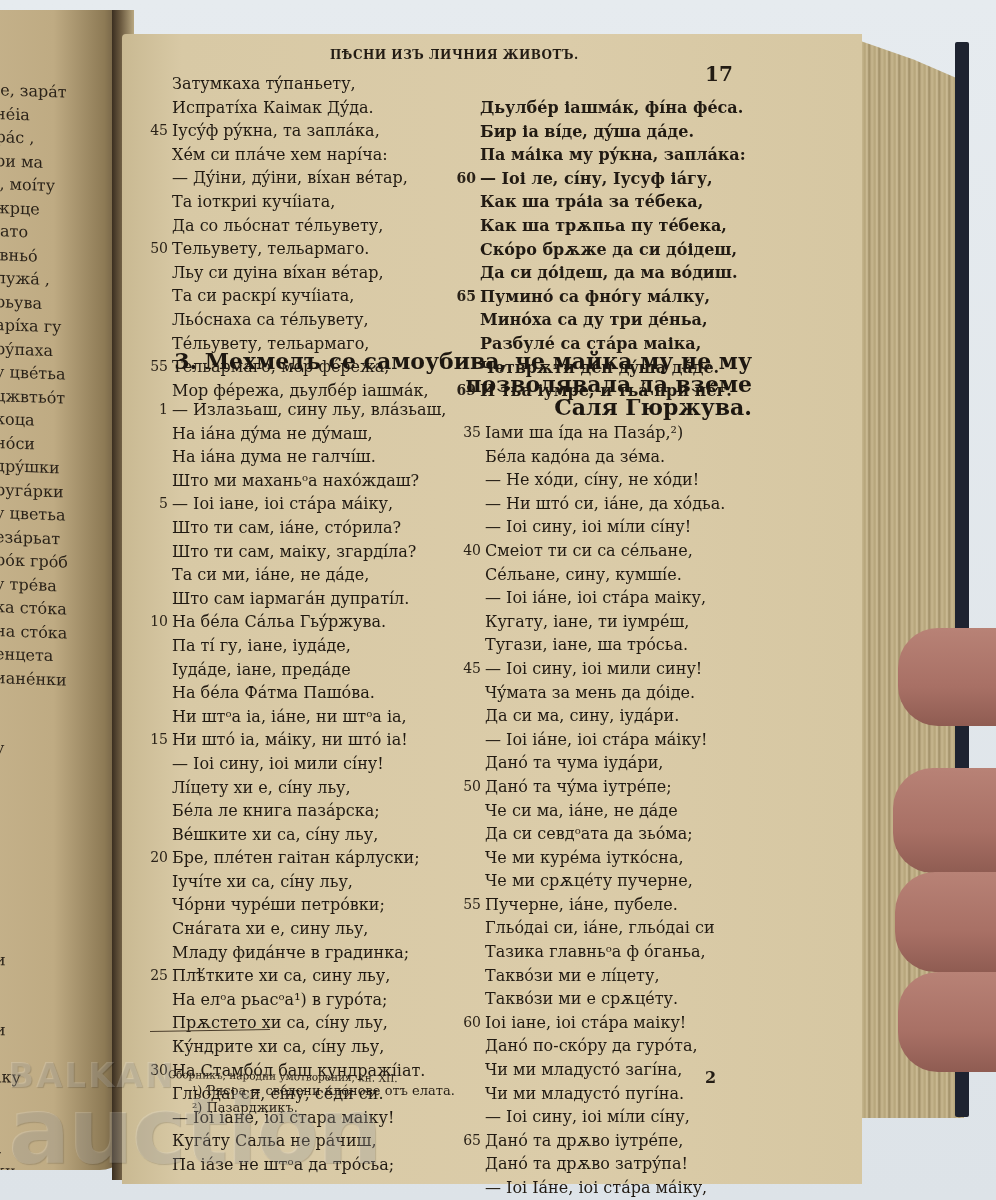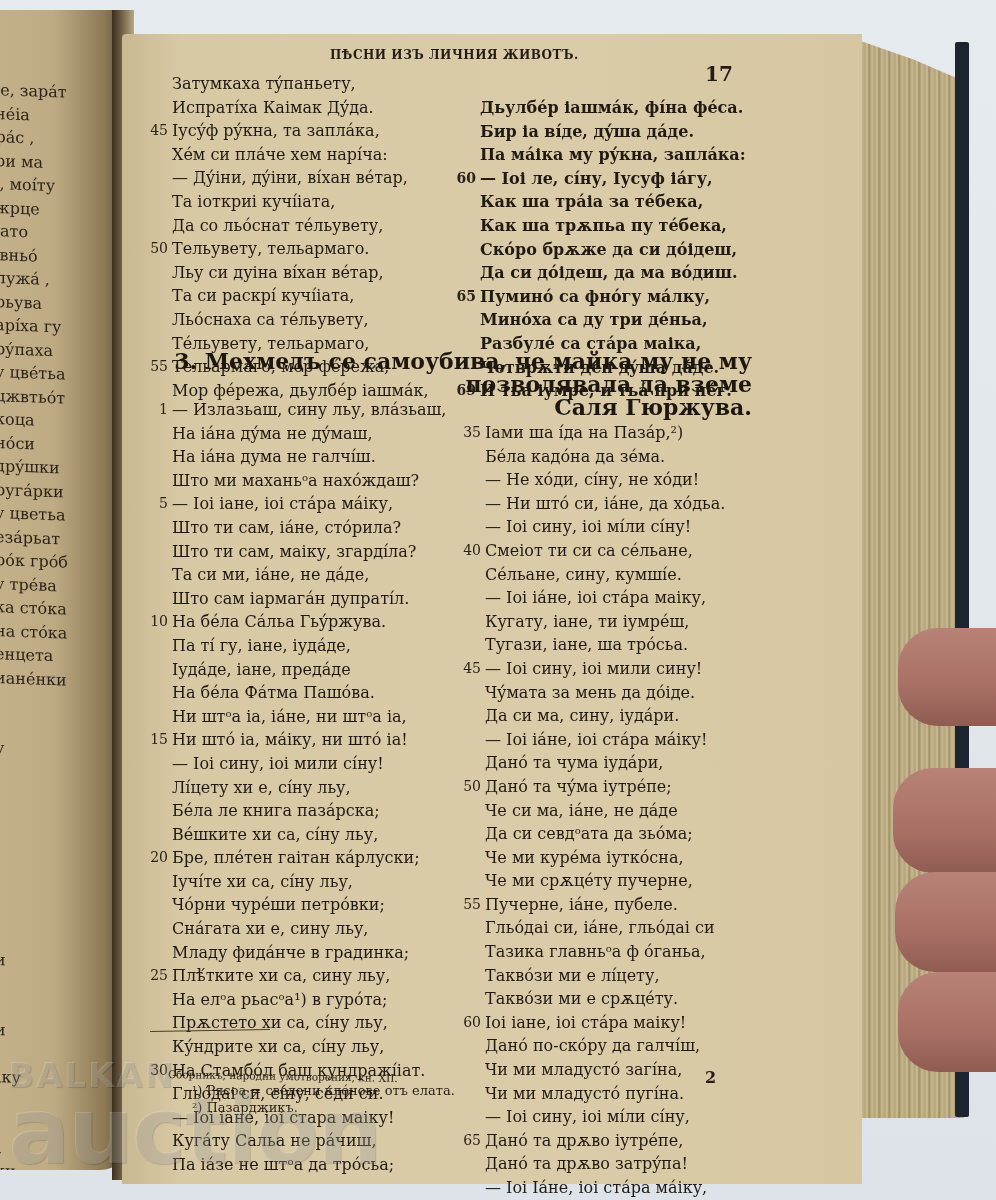--- a/index.html
+++ b/index.html
@@ -254,21 +254,21 @@
       <div class="line"><span class="ln"></span><span>Че си ма, іáне, не дáде</span></div>
       <div class="line"><span class="ln"></span><span>Да си севдᵒата да зьóма;</span></div>
       <div class="line"><span class="ln"></span><span>Че ми курéма іуткóсна,</span></div>
       <div class="line"><span class="ln"></span><span>Че ми срѫцéту пучерне,</span></div>
       <div class="line"><span class="ln">55</span><span>Пучерне, іáне, пубеле.</span></div>
       <div class="line"><span class="ln"></span><span>Гльóдаі си, іáне, гльóдаі си</span></div>
       <div class="line"><span class="ln"></span><span>Тазика главньᵒа ф óганьа,</span></div>
       <div class="line"><span class="ln"></span><span>Таквóзи ми е лíцету,</span></div>
       <div class="line"><span class="ln"></span><span>Таквóзи ми е срѫцéту.</span></div>
       <div class="line"><span class="ln">60</span><span>Іоі іане, іоі стáра маіку!</span></div>
-      <div class="line"><span class="ln"></span><span>Данó по-скóру да галчíш,</span></div>
+      <div class="line"><span class="ln"></span><span>Данó по-скóру да гурóта,</span></div>
       <div class="line"><span class="ln"></span><span>Чи ми младустó загíна,</span></div>
       <div class="line"><span class="ln"></span><span>Чи ми младустó пугíна.</span></div>
       <div class="line"><span class="ln"></span><span>— Іоі сину, іоі мíли сíну,</span></div>
       <div class="line"><span class="ln">65</span><span>Данó та дрѫво іутрéпе,</span></div>
       <div class="line"><span class="ln"></span><span>Данó та дрѫво затрýпа!</span></div>
       <div class="line"><span class="ln"></span><span>— Іоі Іáне, іоі стáра мáіку,</span></div>
       <div class="line"><span class="ln"></span><span>Дано ма дрѫво іутрéпе,</span></div>
     </div>
 
   <div class="footnote-rule"></div>

